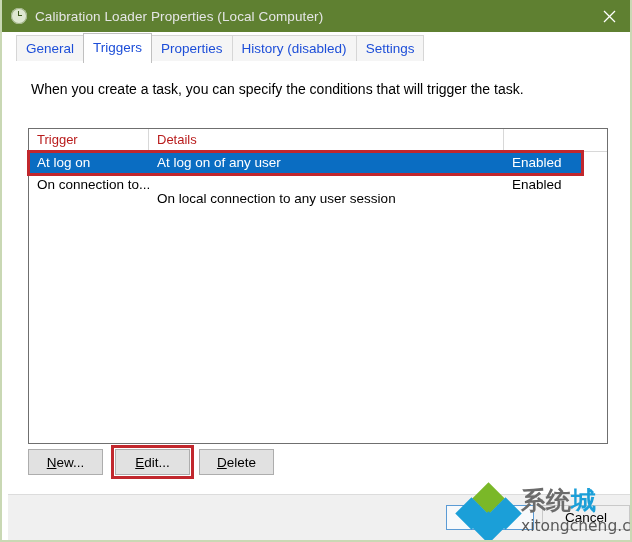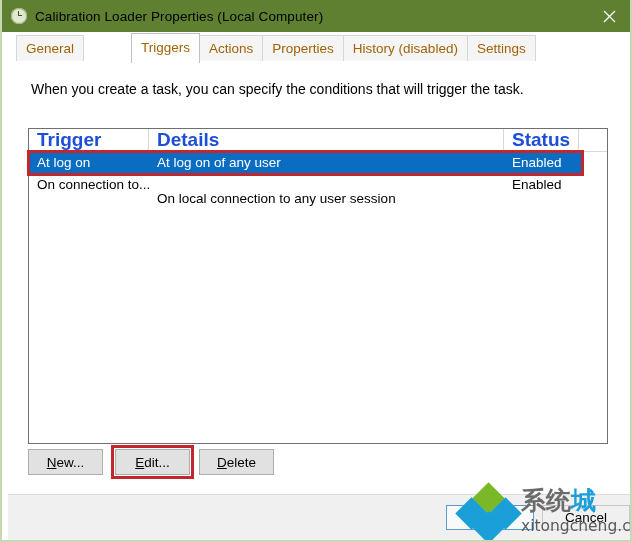--- a/index.html
+++ b/index.html
@@ -57,21 +57,21 @@
   #title-icon::after {
     content: "";
     position: absolute;
     left: 7px;
     top: 7px;
     width: 4px;
     height: 1px;
     background: #3d5a1c;
   }
   #title-text {
-    color: #000000;
+    color: #e5e5e5;
     font-size: 13.5px;
     letter-spacing: 0.1px;
     white-space: nowrap;
   }
   #close-button {
     position: absolute;
     right: 0;
     top: 0;
     width: 46px;
     height: 32px;
@@ -102,39 +102,38 @@
   }
   .tabs-row {
     position: absolute;
     left: 14px;
     bottom: 0;
     display: flex;
     align-items: flex-end;
   }
   .tab {
     font-size: 13.5px;
-    color: #a16207;
+    color: #1d4ed8;
     padding: 4px 9px 5px 9px;
     border: 1px solid #d6d6d6;
     border-bottom: none;
     background: #f5f5f5;
     margin-right: -1px;
     white-space: nowrap;
     line-height: 17px;
     cursor: default;
     position: relative;
   }
   .tab.active {
     background: #ffffff;
     border-color: #c0c0c0;
     padding-top: 5px;
     padding-bottom: 7px;
     z-index: 2;
     margin-bottom: -1px;
-    margin-left: 48px;
   }
 
   
   #content {
     position: absolute;
     left: 0;
     top: 62px;
     width: 628px;
     height: 432px;
     background: #ffffff;
@@ -161,29 +160,28 @@
     overflow: hidden;
   }
   #list-header {
     display: flex;
     height: 23px;
     border-bottom: 1px solid #d8d8d8;
     background: #ffffff;
     box-sizing: border-box;
   }
   .hcell {
-    font-size: 19px;
-    color: #1d4ed8;
+    font-size: 13px;
+    color: #b91c1c;
     line-height: 22px;
     padding-left: 8px;
     box-sizing: border-box;
     border-right: 1px solid #d8d8d8;
     white-space: nowrap;
     cursor: default;
-    font-weight: bold;
   }
   .hcell.c0 { width: 120px; }
   .hcell.c1 { width: 355px; }
   .hcell.c2 { width: 75px; border-right: 1px solid #d8d8d8; }
   .hcell.cpad { flex: 1; border-right: none; }
 
   .row {
     display: flex;
     height: 22px;
     align-items: center;
@@ -359,36 +357,34 @@
         <line x1="1" y1="1" x2="12" y2="12" stroke="#ffffff" stroke-width="1.3"></line>
         <line x1="12" y1="1" x2="1" y2="12" stroke="#ffffff" stroke-width="1.3"></line>
       </svg>
     </div>
   </div>
 
   <div id="tabstrip">
     <div class="tabs-row">
       <div class="tab">General</div>
       <div class="tab active">Triggers</div>
-      <div class="tab">Actions</div>
       <div class="tab">Properties</div>
       <div class="tab">History (disabled)</div>
       <div class="tab">Settings</div>
     </div>
   </div>
 
   <div id="content">
 
     <div id="intro-text">When you create a task, you can specify the conditions that will trigger the task.</div>
 
     <div id="listview">
       <div id="list-header">
         <div class="hcell c0">Trigger</div>
         <div class="hcell c1">Details</div>
-        <div class="hcell c2">Status</div>
         <div class="hcell cpad"></div>
       </div>
 
       <div class="row" id="row-selected">
         <div class="cell c0">At log on</div>
         <div class="cell c1">At log on of any user</div>
         <div class="cell c2">Enabled</div>
       </div>
 
       <div class="row">

